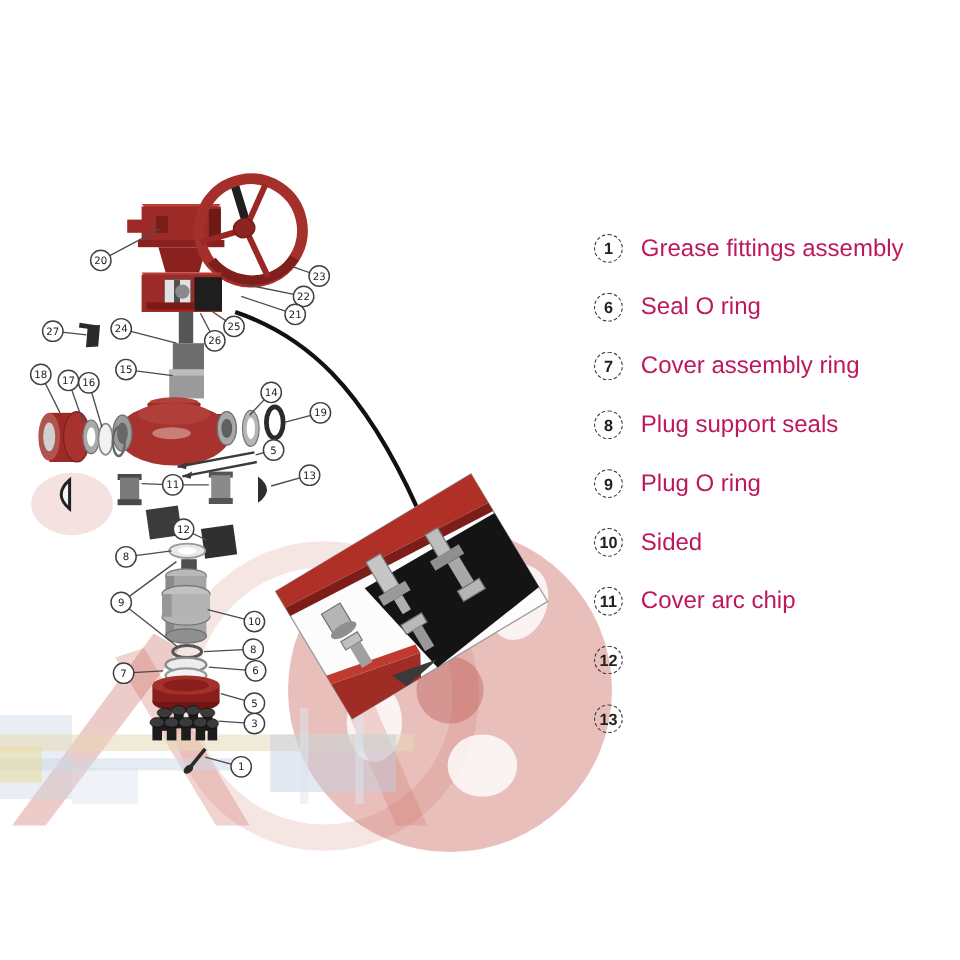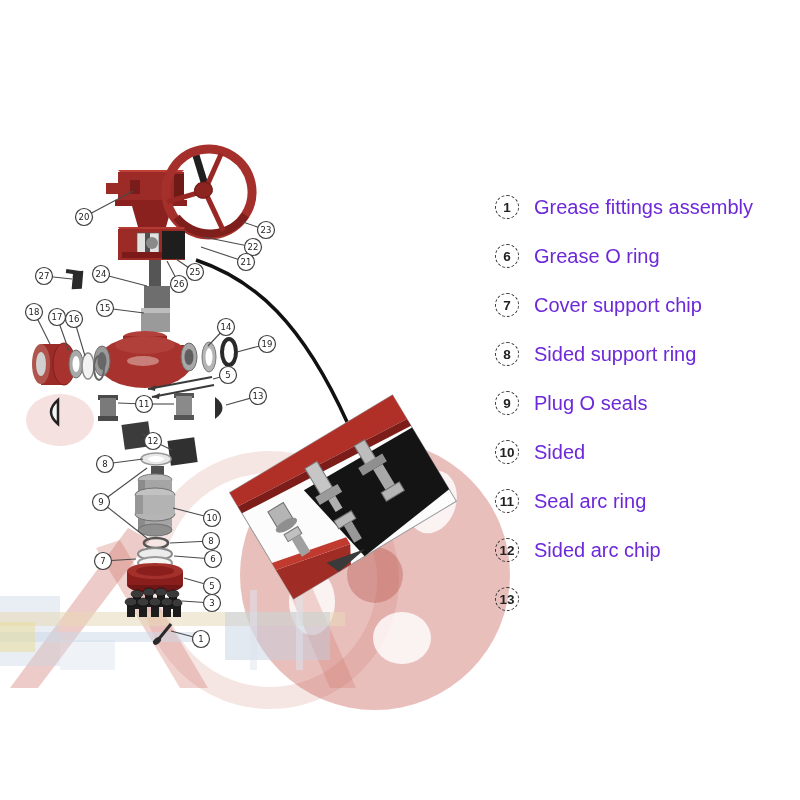--- a/index.html
+++ b/index.html
@@ -5,21 +5,21 @@
   html,body{margin:0;padding:0;background:#fff;}
   body{width:800px;height:800px;position:relative;overflow:hidden;
        font-family:"Liberation Sans",sans-serif;}
   .stage{position:absolute;left:0;top:0;width:800px;height:800px;}
   svg{position:absolute;left:0;top:0;}
   .legend{position:absolute;left:495px;top:195px;}
   .legend-item{display:flex;align-items:center;height:24px;margin-bottom:25px;}
   .legend-num{box-sizing:border-box;width:24px;height:24px;border:1.6px dashed #3d3d3d;
       border-radius:50%;display:flex;align-items:center;justify-content:center;
       font-size:13.5px;font-weight:bold;color:#222;flex:0 0 24px;}
-  .legend-label{margin-left:15px;font-size:20px;color:#6d28d9;white-space:nowrap;}
+  .legend-label{margin-left:15px;font-size:20px;color:#be185d;white-space:nowrap;}
 </style>
 </head>
 <body>
 
 <div class="stage">
 
 <svg width="800" height="800" viewBox="0 0 800 800">
 
   <g>
     <ellipse cx="60" cy="420" rx="34" ry="26" fill="#e3aaa3" opacity="0.35"></ellipse>
@@ -367,44 +367,43 @@
       </g>
 </svg>
 
 <div class="legend">
       <div class="legend-item">
         <span class="legend-num">1</span>
         <span class="legend-label">Grease fittings assembly</span>
       </div>
       <div class="legend-item">
         <span class="legend-num">6</span>
-        <span class="legend-label">Grease O ring</span>
+        <span class="legend-label">Seal O ring</span>
       </div>
       <div class="legend-item">
         <span class="legend-num">7</span>
-        <span class="legend-label">Cover support chip</span>
+        <span class="legend-label">Cover assembly ring</span>
       </div>
       <div class="legend-item">
         <span class="legend-num">8</span>
-        <span class="legend-label">Sided support ring</span>
+        <span class="legend-label">Plug support seals</span>
       </div>
       <div class="legend-item">
         <span class="legend-num">9</span>
-        <span class="legend-label">Plug O seals</span>
+        <span class="legend-label">Plug O ring</span>
       </div>
       <div class="legend-item">
         <span class="legend-num">10</span>
         <span class="legend-label">Sided</span>
       </div>
       <div class="legend-item">
         <span class="legend-num">11</span>
-        <span class="legend-label">Seal arc ring</span>
+        <span class="legend-label">Cover arc chip</span>
       </div>
       <div class="legend-item">
         <span class="legend-num">12</span>
-        <span class="legend-label">Sided arc chip</span>
       </div>
       <div class="legend-item">
         <span class="legend-num">13</span>
       </div>
     </div>
 
 </div>
 
 </body></html>

